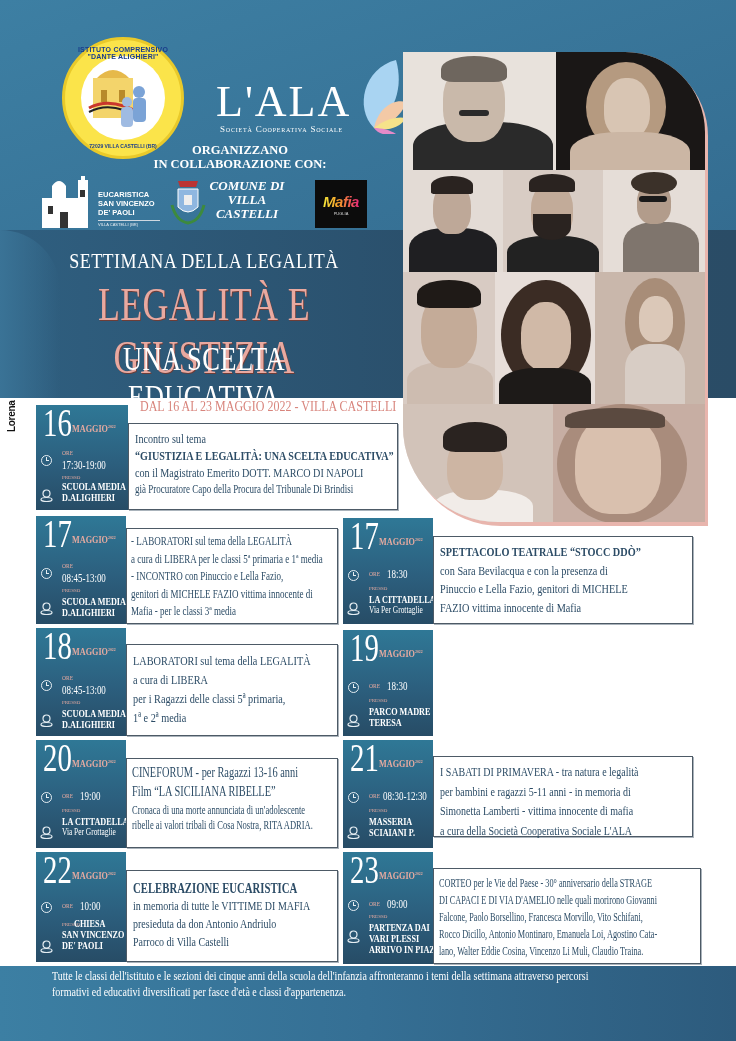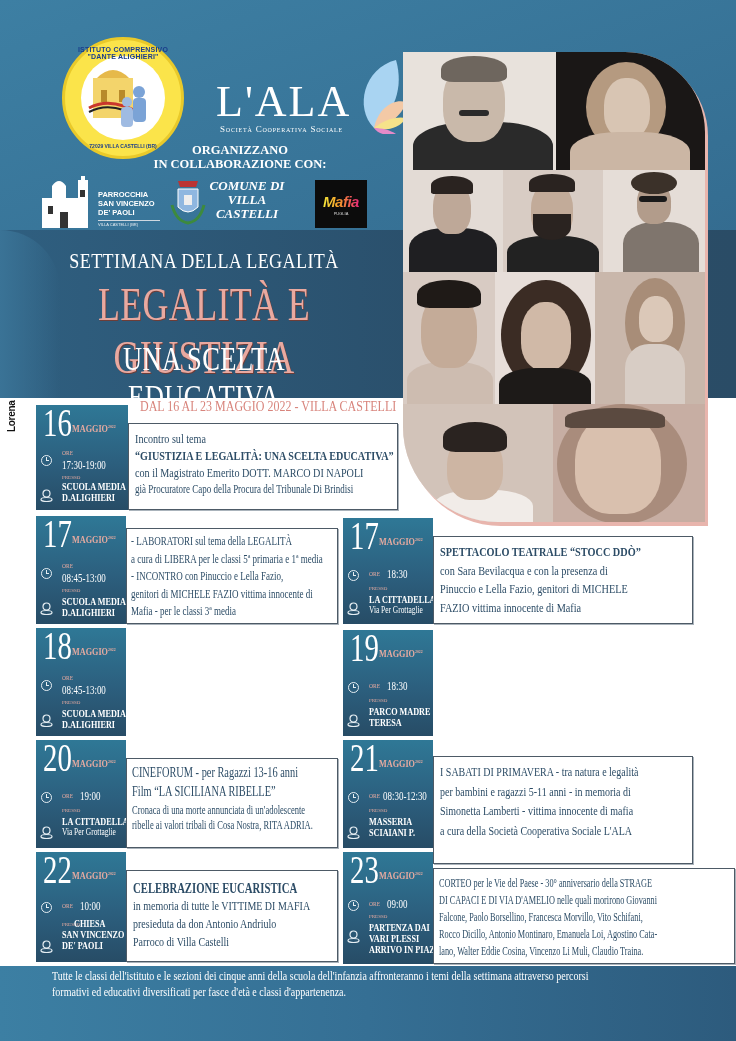--- a/index.html
+++ b/index.html
@@ -249,21 +249,21 @@
     <rect x="4" y="22" width="44" height="30" fill="#fff"></rect>
     <rect x="14" y="10" width="14" height="14" fill="#fff"></rect>
     <path d="M14 10 Q21 0 28 10 Z" fill="#fff"></path>
     <rect x="40" y="4" width="10" height="48" fill="#fff"></rect>
     <rect x="43" y="0" width="4" height="6" fill="#fff"></rect>
     <rect x="10" y="30" width="5" height="8" fill="#333"></rect>
     <rect x="22" y="36" width="8" height="16" fill="#333"></rect>
     <rect x="42" y="14" width="5" height="7" fill="#333"></rect>
   </svg>
   <div class="ptext">
-    <div>PARROCCHIA</div>
+    <div>EUCARISTICA</div>
     <div>SAN VINCENZO</div>
     <div>DE' PAOLI</div>
   </div>
   <div class="psub">VILLA CASTELLI (BR)</div>
 </div>
 
 <div class="partner-comune">
   <svg class="crest" viewBox="0 0 36 52">
     <path d="M8 6 L28 6 L26 12 L10 12 Z" fill="#b33"></path>
     <path d="M8 14 L28 14 L28 32 Q18 42 8 32 Z" fill="#8fb7e0" stroke="#fff" stroke-width="1"></path>
@@ -443,20 +443,28 @@
     <div class="presso" style="top:72px;">PRESSO</div>
     <svg class="pin-icon" style="top:86px;" viewBox="0 0 13 13">
         <circle cx="6.5" cy="4.5" r="3.5" fill="none" stroke="#e6eef3" stroke-width="1.2"></circle>
         <ellipse cx="6.5" cy="10.5" rx="5.5" ry="2" fill="none" stroke="#e6eef3" stroke-width="1.2"></ellipse>
       </svg>
     <div class="place" style="top:80px;">
         <div>SCUOLA MEDIA</div>
         <div>D.ALIGHIERI</div>
       </div>
   </div>
+  <div class="desc-box" style="left:90px;top:16px;width:212px;height:92px;">
+    <div class="desc-inner" style="transform:scaleX(.76);top:6px;font-size:13.5px;line-height:19px;">
+      <span class="desc-line">LABORATORI sul tema della LEGALITÀ</span>
+      <span class="desc-line">a cura di LIBERA</span>
+      <span class="desc-line">per i Ragazzi delle classi 5ª primaria,</span>
+      <span class="desc-line">1ª e 2ª media</span>
+    </div>
+  </div>
 </div>
 
 <div class="event" style="left:343px;top:630px;width:350px;height:106px;">
   <div class="date-box" style="width:90px;">
     <div class="date-num">19</div>
     <div class="date-month" style="left:36px;"><span>MAGGIO</span><sup>2022</sup></div>
     <span class="clock-icon" style="top:52px;"></span>
     <div class="time-label" style="top:52px;">ORE</div>
     <div class="time-val" style="top:50px;left:44px;">18:30</div>
     <div class="presso" style="top:68px;">PRESSO</div>
@@ -508,21 +516,21 @@
     <div class="presso" style="top:68px;">PRESSO</div>
     <svg class="pin-icon" style="top:86px;" viewBox="0 0 13 13">
         <circle cx="6.5" cy="4.5" r="3.5" fill="none" stroke="#e6eef3" stroke-width="1.2"></circle>
         <ellipse cx="6.5" cy="10.5" rx="5.5" ry="2" fill="none" stroke="#e6eef3" stroke-width="1.2"></ellipse>
       </svg>
     <div class="place" style="top:76px;">
         <div>MASSERIA</div>
         <div>SCIAIANI P.</div>
       </div>
   </div>
-  <div class="desc-box" style="left:90px;top:16px;width:260px;height:108px;">
+  <div class="desc-box" style="left:90px;top:16px;width:260px;height:81px;">
     <div class="desc-inner" style="transform:scaleX(.74);top:5px;font-size:13.5px;line-height:19.5px;">
       <span class="desc-line">I SABATI DI PRIMAVERA - tra natura e legalità</span>
       <span class="desc-line">per bambini e ragazzi 5-11 anni - in memoria di</span>
       <span class="desc-line">Simonetta Lamberti - vittima innocente di mafia</span>
       <span class="desc-line">a cura della Società Cooperativa Sociale L'ALA</span>
     </div>
   </div>
 </div>
 
 <div class="event" style="left:36px;top:852px;width:292px;height:110px;">
@@ -566,21 +574,21 @@
     <svg class="pin-icon" style="top:78px;" viewBox="0 0 13 13">
         <circle cx="6.5" cy="4.5" r="3.5" fill="none" stroke="#e6eef3" stroke-width="1.2"></circle>
         <ellipse cx="6.5" cy="10.5" rx="5.5" ry="2" fill="none" stroke="#e6eef3" stroke-width="1.2"></ellipse>
       </svg>
     <div class="place" style="top:70px;">
         <div>PARTENZA DAI</div>
         <div>VARI PLESSI</div>
         <div>ARRIVO IN PIAZZA</div>
       </div>
   </div>
-  <div class="desc-box" style="left:90px;top:16px;width:302px;height:96px;">
+  <div class="desc-box" style="left:90px;top:16px;width:268px;height:96px;">
     <div class="desc-inner" style="transform:scaleX(.66);top:6px;left:5px;font-size:12.5px;line-height:17px;">
       <span class="desc-line">CORTEO per le Vie del Paese - 30° anniversario della STRAGE</span>
       <span class="desc-line">DI CAPACI E DI VIA D'AMELIO nelle quali morirono Giovanni</span>
       <span class="desc-line">Falcone,  Paolo  Borsellino,  Francesca  Morvillo,  Vito  Schifani,</span>
       <span class="desc-line">Rocco Dicillo, Antonio Montinaro, Emanuela Loi, Agostino Cata-</span>
       <span class="desc-line">lano, Walter Eddie Cosina, Vincenzo Li Muli, Claudio Traina.</span>
     </div>
   </div>
 </div>
 

